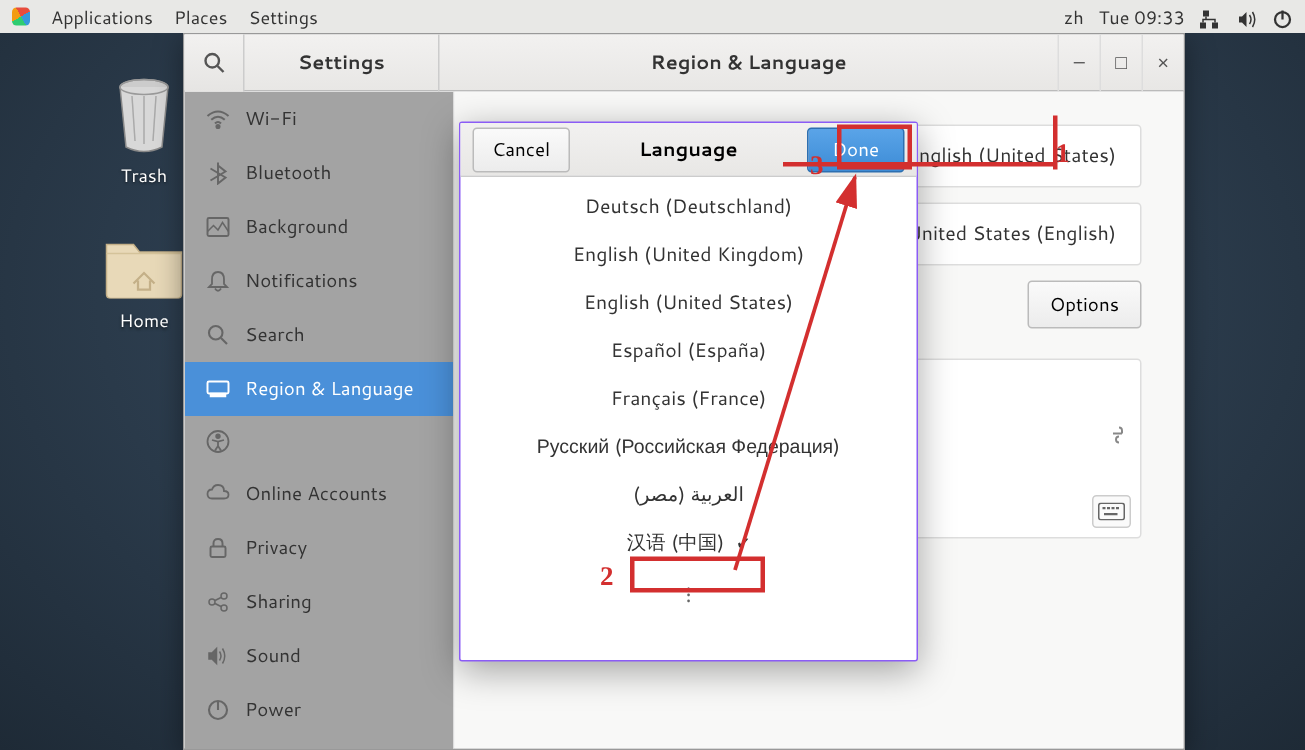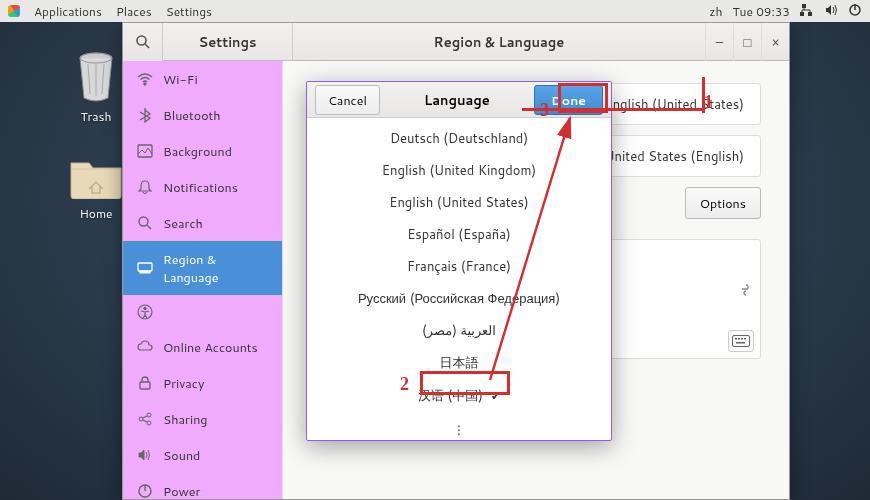--- a/index.html
+++ b/index.html
@@ -1,60 +1,60 @@
 <!DOCTYPE html>
 <html><head>
 <meta charset="utf-8">
 <style>
 * { margin: 0; padding: 0; box-sizing: border-box; font-family: -apple-system, "Segoe UI", Cantarell, sans-serif; }
 body { width: 870px; height: 500px; background: #2c3e50; overflow: hidden; position: relative; }
 .wallpaper { position: absolute; inset: 0; background: radial-gradient(ellipse at 50% 40%, #3a5068 0%, #2a3a4a 60%, #1e2a36 100%); }
 
 .topbar { position: absolute; top: 0; left: 0; right: 0; height: 22px; background: #e8e8e6; display: flex; align-items: center; padding: 0 8px; font-size: 12px; color: #333; z-index: 10; gap: 13px; }
 .topbar-left { display: flex; gap: 14px; align-items: center; }
-.topbar-right { margin-left: auto; display: flex; gap: 10px; align-items: flex-start; }
+.topbar-right { margin-left: auto; display: flex; gap: 10px; align-items: flex-end; }
 .topbar-icon { width: 14px; height: 14px; display: inline-flex; align-items: center; justify-content: center; }
 .activities-icon { width: 12px; height: 12px; background: conic-gradient(#e74c3c 0 60deg, #3498db 60deg 150deg, #2ecc71 150deg 240deg, #f39c12 240deg 330deg, #e74c3c 330deg 360deg); border-radius: 3px; }
 
 .desktop-icons { position: absolute; top: 50px; left: 60px; display: flex; flex-direction: column; gap: 30px; z-index: 1; }
 .desktop-item { display: flex; flex-direction: column; align-items: center; gap: 6px; width: 72px; }
 .desktop-label { color: #fff; font-size: 12px; text-shadow: 0 1px 2px rgba(0,0,0,.6); }
 .trash-icon { width: 48px; height: 52px; }
 .folder-icon { width: 54px; height: 44px; }
 
 .settings-window { position: absolute; top: 22px; left: 122px; width: 668px; height: 478px; background: #fff; border: 1px solid #999; box-shadow: 0 4px 18px rgba(0,0,0,.4); display: flex; flex-direction: column; z-index: 5; }
 .window-header { height: 38px; background: linear-gradient(#f2f1f0, #e8e7e5); border-bottom: 1px solid #bbb; display: flex; align-items: center; }
 .header-back { width: 40px; height: 38px; border-right: 1px solid #ccc; display: flex; align-items: center; justify-content: center; background: linear-gradient(#f2f1f0,#e6e5e3); }
 .header-left-title { width: 130px; text-align: center; font-weight: 600; font-size: 13px; color: #333; border-right: 1px solid #ccc; height: 38px; display: flex; align-items: center; justify-content: center; }
 .header-main-title { flex: 1; text-align: center; font-weight: 600; font-size: 13px; color: #333; }
 .window-ctrls { display: flex; gap: 0; }
 .window-ctrl { width: 28px; height: 38px; display: flex; align-items: center; justify-content: center; font-size: 13px; color: #555; border-left: 1px solid #ddd; }
 
 .settings-body { flex: 1; display: flex; overflow: hidden; }
-.sidebar { width: 160px; background: #f0abfc; border-right: 1px solid #ddd; overflow-y: auto; }
+.sidebar { width: 180px; background: #a3a3a3; border-right: 1px solid #ddd; overflow-y: auto; }
 .sidebar-item { display: flex; align-items: center; gap: 10px; padding: 9px 14px; font-size: 12.5px; color: #333; cursor: pointer; }
 .sidebar-item.selected { background: #4a90d9; color: #fff; }
 .sidebar-item.selected .sb-icon svg { fill: #fff; stroke: #fff; }
 .sb-icon { width: 16px; height: 16px; flex-shrink: 0; display: flex; align-items: center; justify-content: center; }
 .sb-icon svg { fill: #666; stroke: #666; }
 
 .main-pane { flex: 1; background: #f8f8f7; padding: 22px 28px; position: relative; }
 .row { background: #fff; border: 1px solid #ddd; border-radius: 3px; padding: 11px 16px; display: flex; align-items: center; font-size: 13px; color: #333; margin-bottom: 10px; }
 .row-label { color: #666; }
 .row-value { margin-left: auto; font-weight: 500; }
 .options-btn { margin-left: auto; background: linear-gradient(#fafafa,#ececec); border: 1px solid #bbb; border-radius: 3px; padding: 6px 14px; font-size: 12.5px; }
 
 .input-sources-box { background: #fff; border: 1px solid #ddd; border-radius: 3px; margin-top: 20px; height: 120px; position: relative; }
 .keyboard-btn { position: absolute; right: 6px; bottom: 6px; width: 26px; height: 22px; border: 1px solid #ccc; border-radius: 3px; background: #fafafa; display: flex; align-items: center; justify-content: center; }
 .input-src-indicator { position: absolute; right: 6px; top: 40px; width: 20px; height: 20px; display: flex; align-items: center; justify-content: center; }
 .dialog { position: absolute; top: 81px; left: 306px; width: 306px; height: 360px; background: #fff; border: 1px solid #8b5cf6; box-shadow: 0 6px 24px rgba(0,0,0,.35); border-radius: 2px; z-index: 25; display: flex; flex-direction: column; }
 .dialog-header { height: 36px; background: linear-gradient(#f2f1f0,#e8e7e5); border-bottom: 1px solid #ccc; display: flex; align-items: center; padding: 0 8px; }
 .dialog-cancel { background: linear-gradient(#fafafa,#ececec); border: 1px solid #bbb; border-radius: 3px; padding: 5px 12px; font-size: 12.5px; }
 .dialog-title { flex: 1; text-align: center; font-weight: 600; font-size: 13px; }
-.dialog-done { background: linear-gradient(#5aa4e8,#3d8cd6); border: 1px solid #2d6fb0; color: #fff; border-radius: 3px; padding: 5px 16px; font-size: 12.5px; font-weight: 700; }
+.dialog-done { background: linear-gradient(#5aa4e8,#3d8cd6); border: 1px solid #2d6fb0; color: #fff; border-radius: 3px; padding: 5px 16px; font-size: 12.5px; font-weight: 400; }
 .dialog-list { flex: 1; overflow-y: auto; padding: 4px 0; }
 .lang-item { padding: 7px 12px; text-align: right; font-size: 13px; color: #333; cursor: pointer; display: flex; justify-content: center; align-items: center; gap: 8px; }
 .lang-check { font-size: 11px; }
 .lang-more { text-align: center; padding: 8px; color: #666; font-size: 14px; }
 
 
 .anno { position: absolute; z-index: 30; pointer-events: none; }
 .anno-box1 { top: 91px; left: 522px; width: 180px; height: 20px; border-bottom: 3px solid #d32f2f; }
 .anno-box1-tick { position: absolute; right: -3px; top: -14px; width: 3px; height: 36px; background: #d32f2f; }
 .anno-box-done { top: 83px; left: 558px; width: 50px; height: 30px; border: 3px solid #d32f2f; }
@@ -308,23 +308,20 @@
     <div class="lang-item">
         <span>Français (France)</span>
       </div>
     <div class="lang-item">
         <span>Русский (Российская Федерация)</span>
       </div>
     <div class="lang-item">
         <span>العربية (مصر)</span>
       </div>
     <div class="lang-item">
-        <span>日本語</span>
-      </div>
-    <div class="lang-item">
         <span>汉语 (中国)</span>
         <span class="lang-check">✔</span>
       </div>
     <div class="lang-more">⁝</div>
   </div>
 </div>
 
 <div class="anno anno-box1">
     <div class="anno-box1-tick"></div>
   </div>

